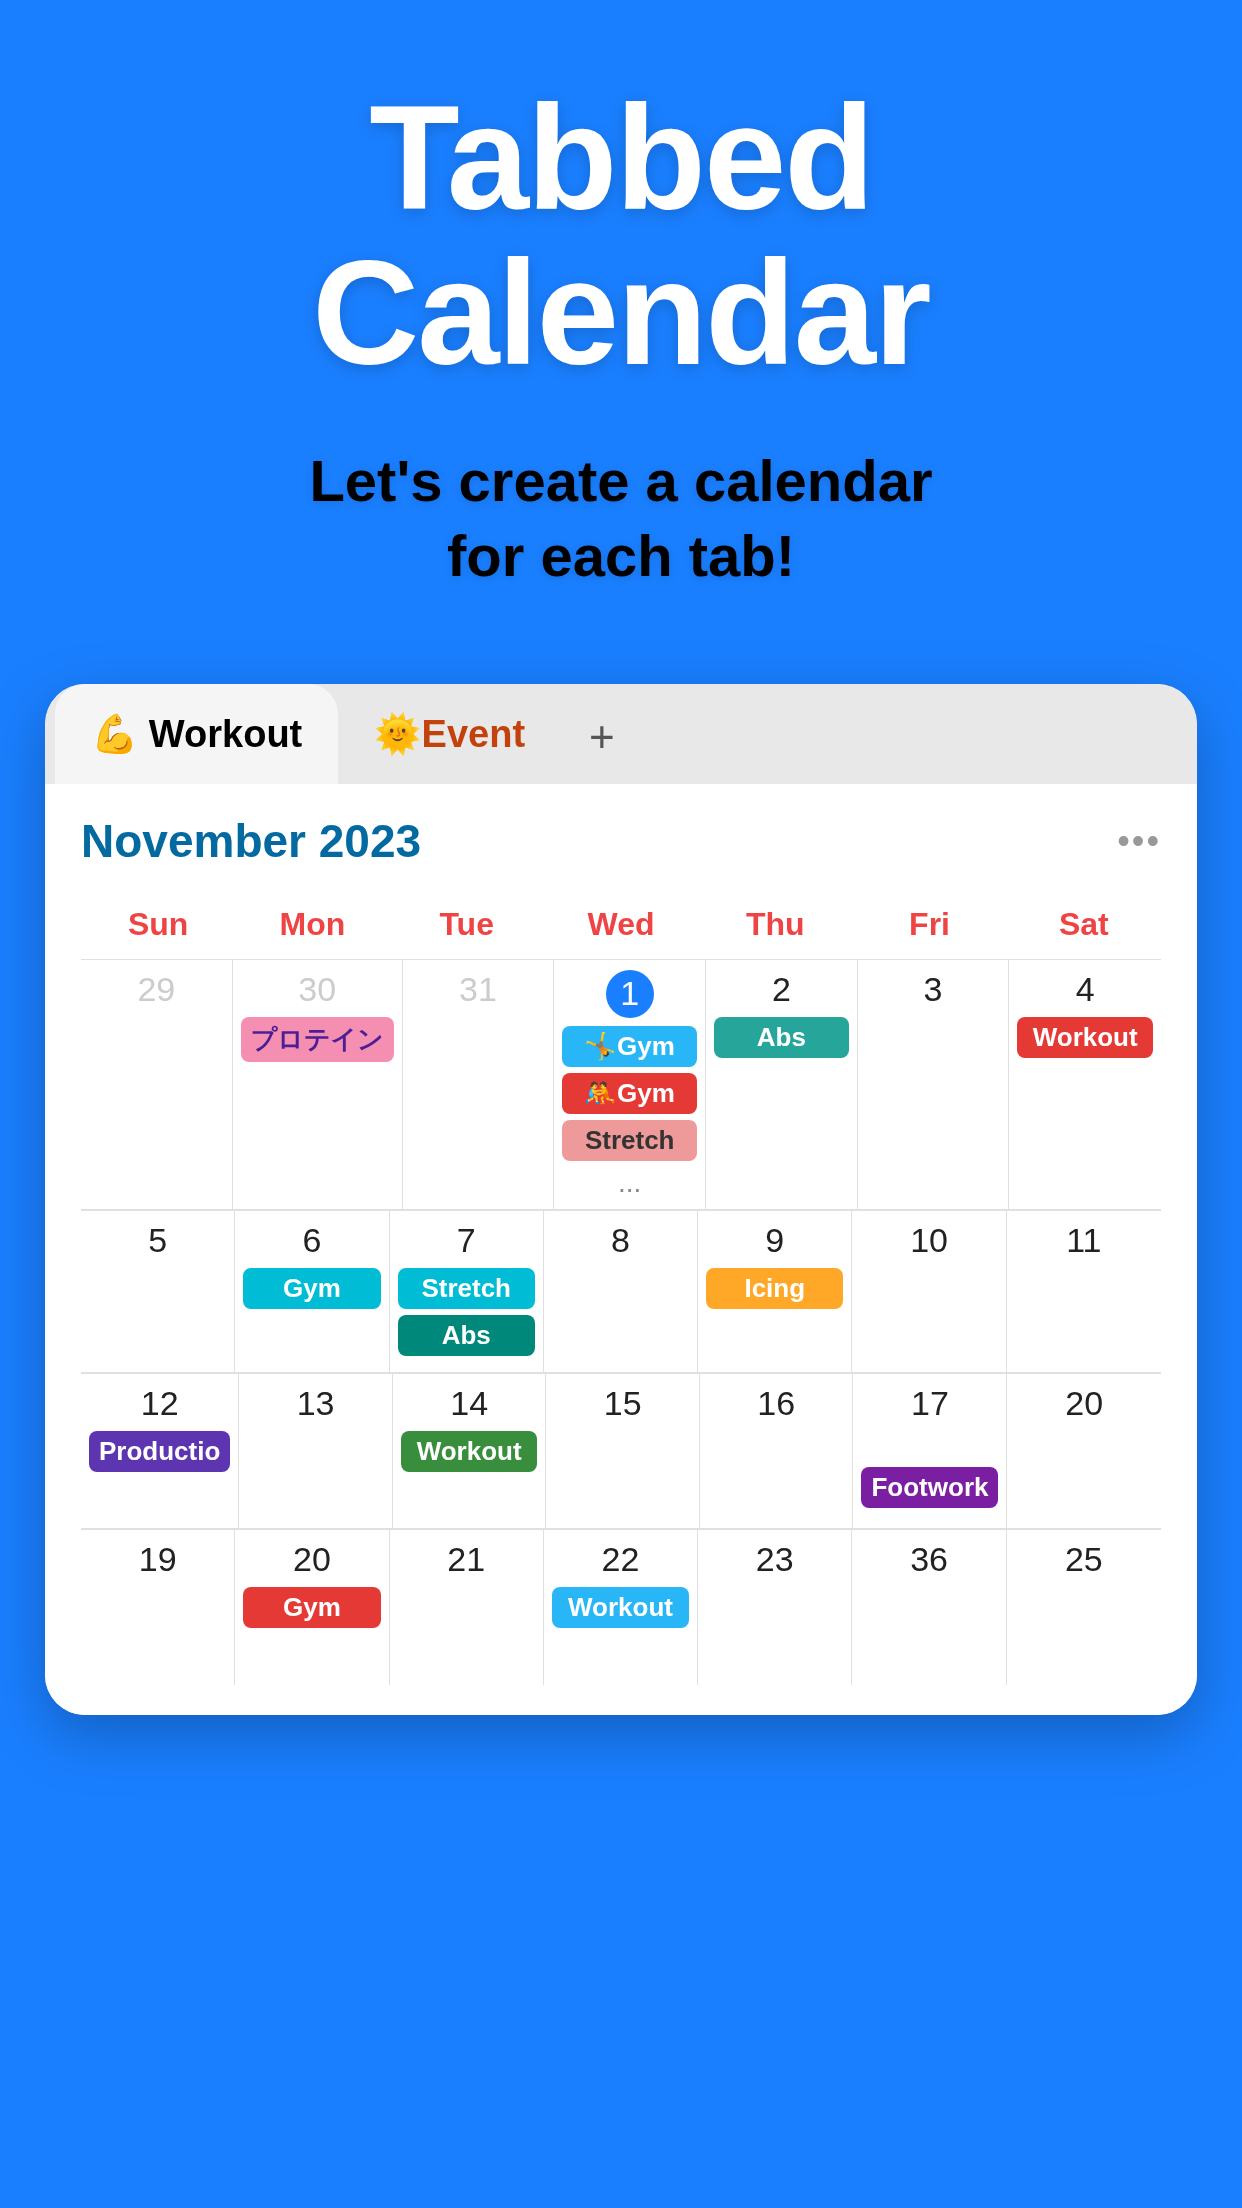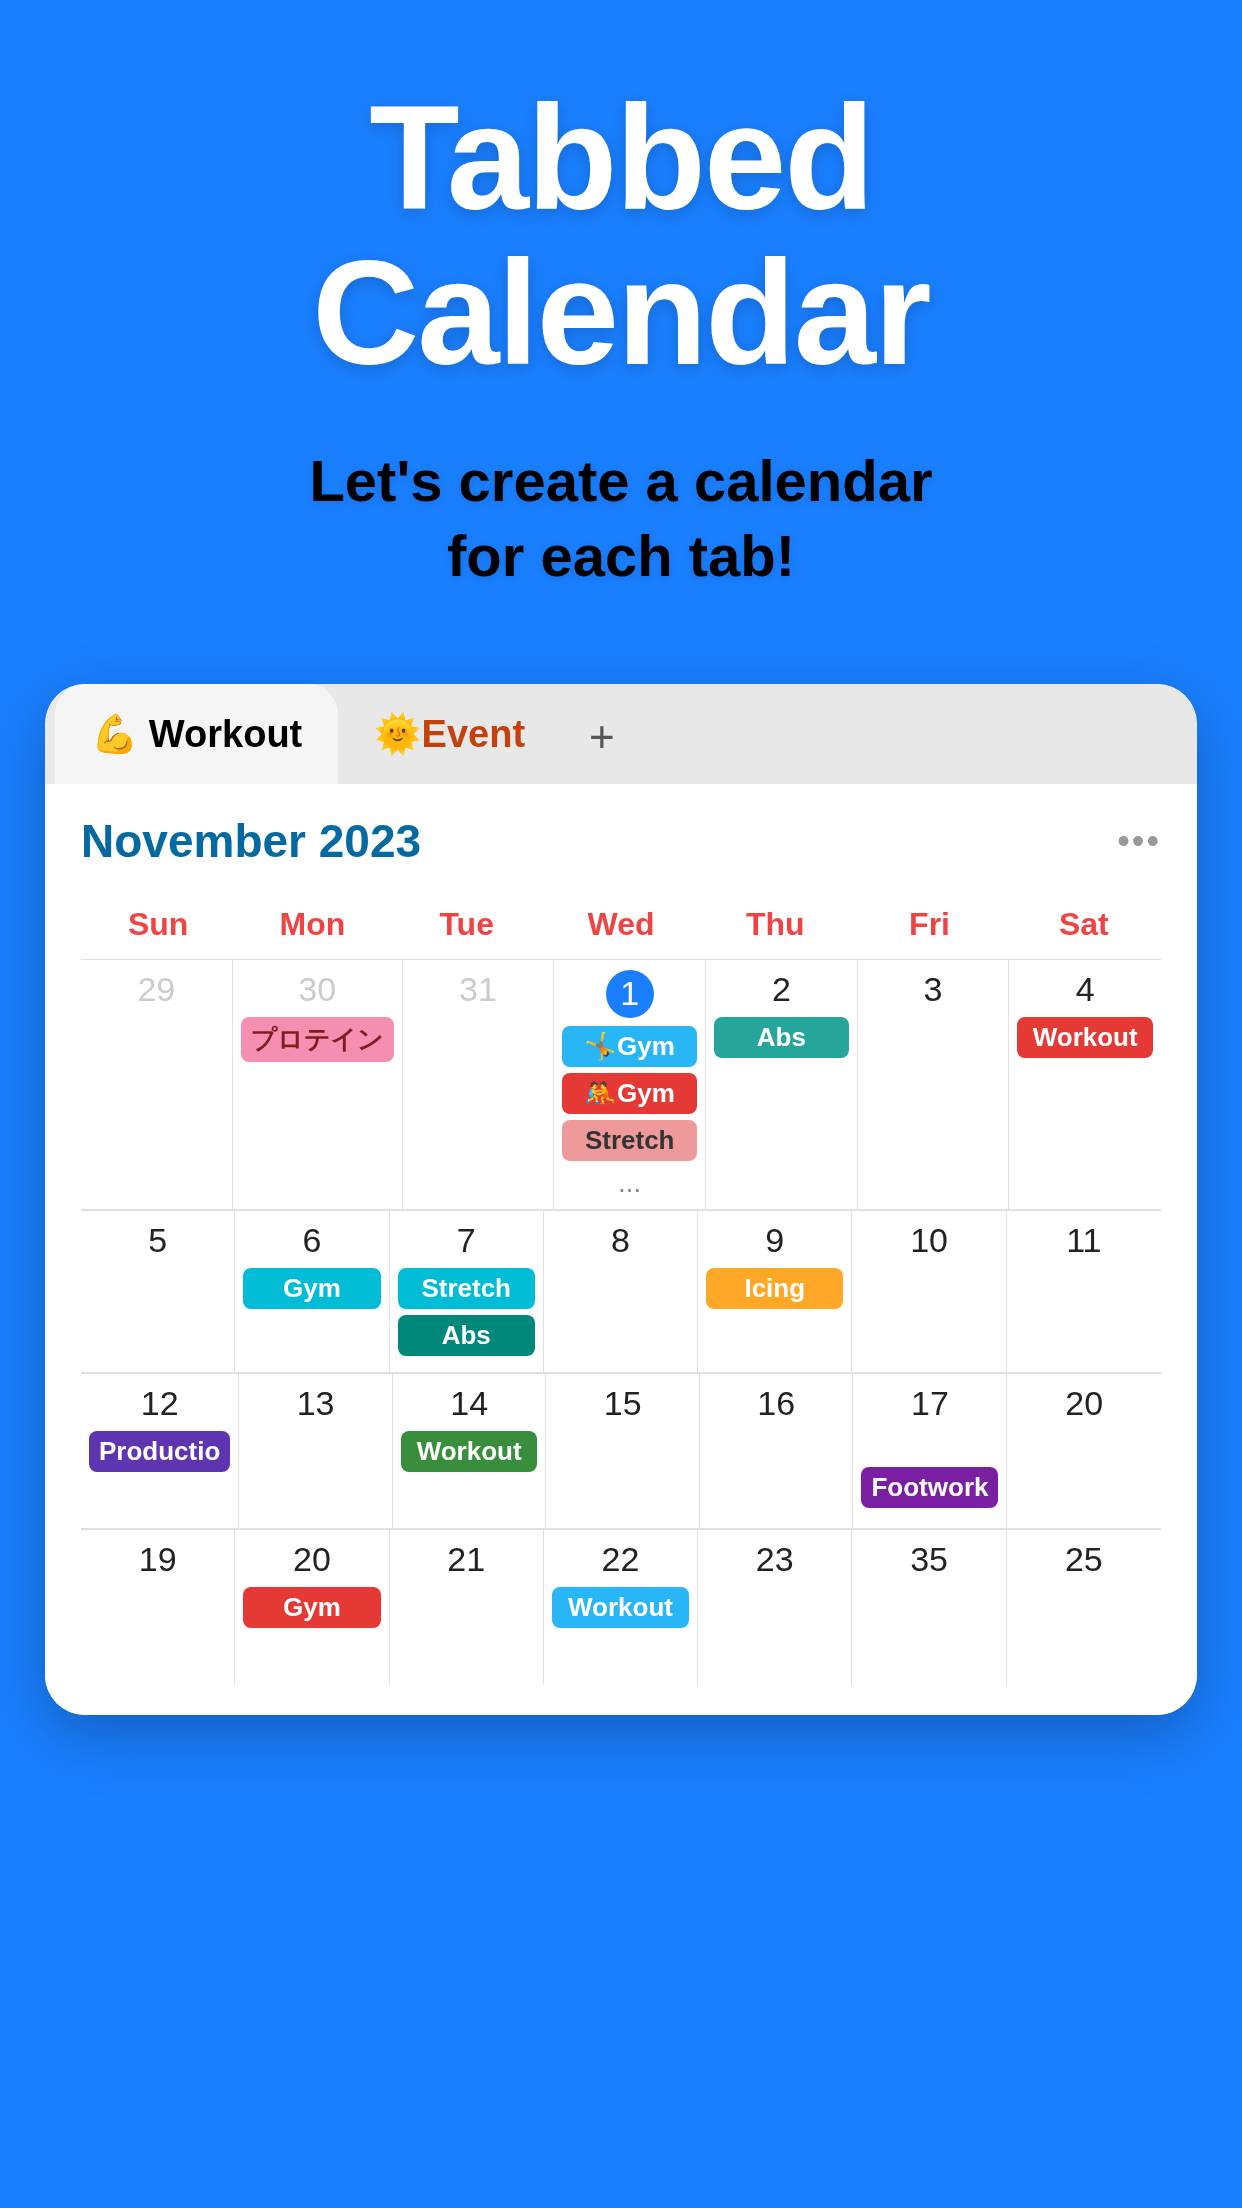--- a/index.html
+++ b/index.html
@@ -167,21 +167,21 @@
       color: white;
       padding: 5px 10px;
       margin-bottom: 6px;
       white-space: nowrap;
       overflow: hidden;
       text-overflow: ellipsis;
       display: block;
       text-align: center;
     }
 
-    .event-pink { background: #f48fb1; color: #7f1d1d; }
+    .event-pink { background: #f48fb1; color: #4c1d95; }
     .event-blue { background: #29b6f6; }
     .event-green { background: #26a69a; }
     .event-red { background: #e53935; }
     .event-salmon { background: #ef9a9a; color: #333; }
     .event-orange { background: #ffa726; }
     .event-cyan { background: #00bcd4; }
     .event-teal { background: #00897b; }
     .event-darkgreen { background: #388e3c; }
     .event-violet { background: #5e35b1; }
     .event-footwork { background: #7b1fa2; margin-top: 44px; }
@@ -326,20 +326,20 @@
         <span class="day-num">21</span>
       </div>
       <div class="cal-cell">
         <span class="day-num">22</span>
         <span class="event-pill event-blue">Workout</span>
       </div>
       <div class="cal-cell">
         <span class="day-num">23</span>
       </div>
       <div class="cal-cell">
-        <span class="day-num">35</span>
+        <span class="day-num">36</span>
       </div>
       <div class="cal-cell">
         <span class="day-num">25</span>
       </div>
     </div>
   </div>
 </div>
 
 </body></html>

